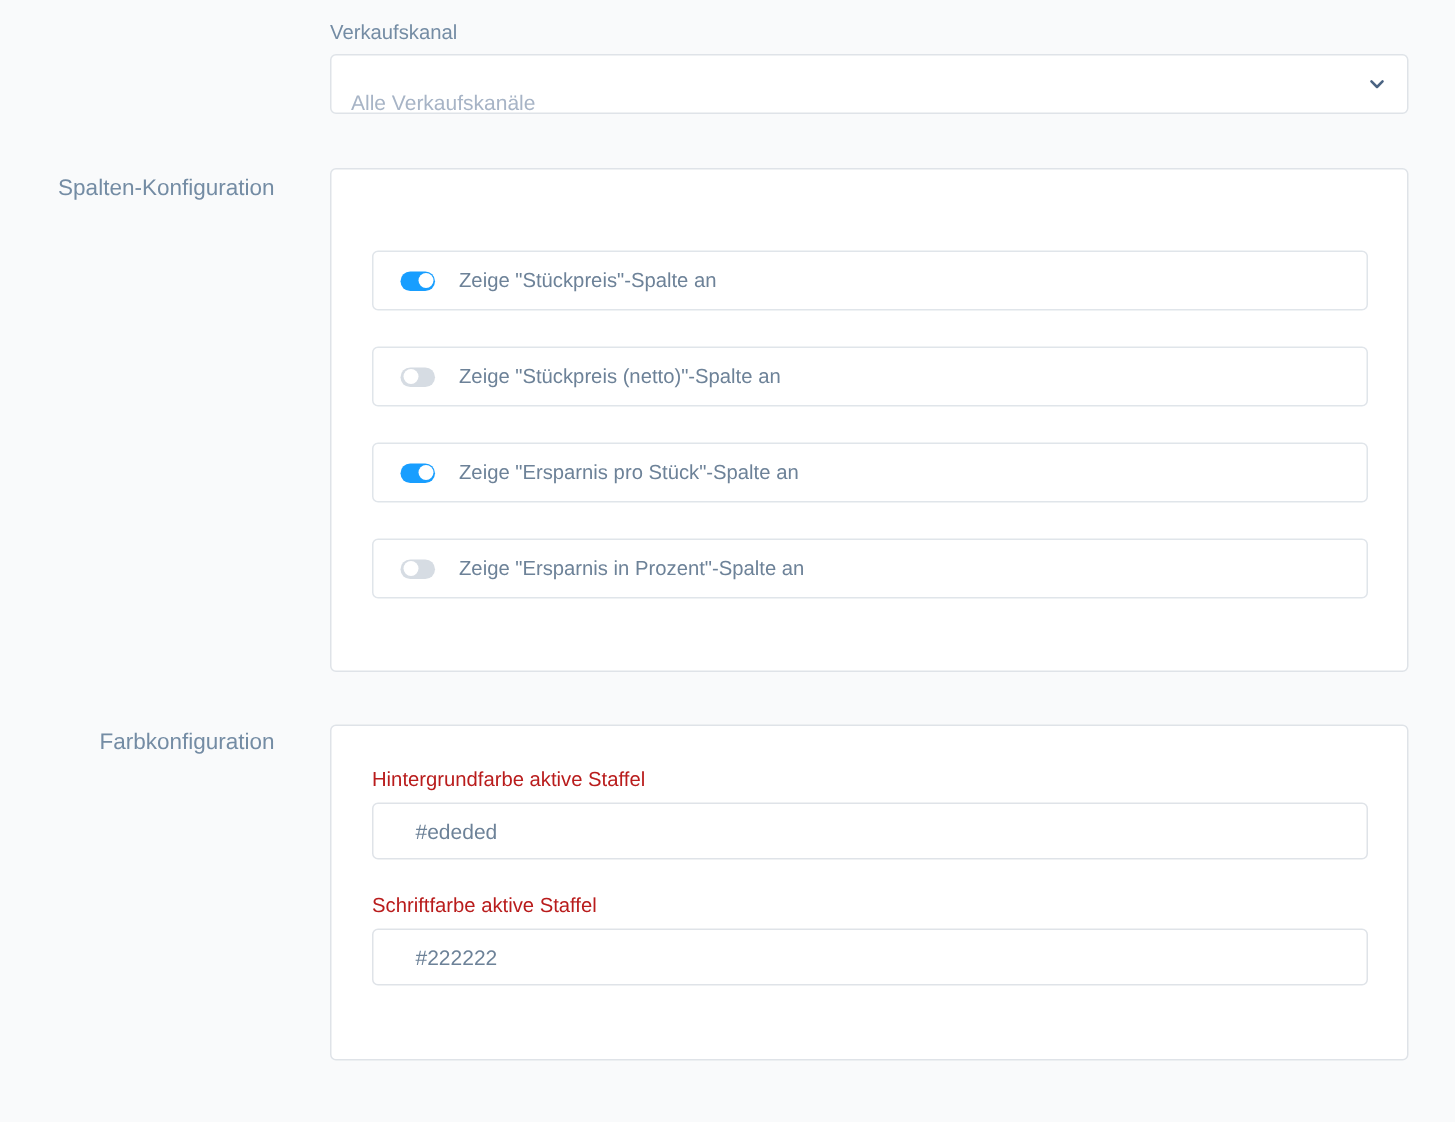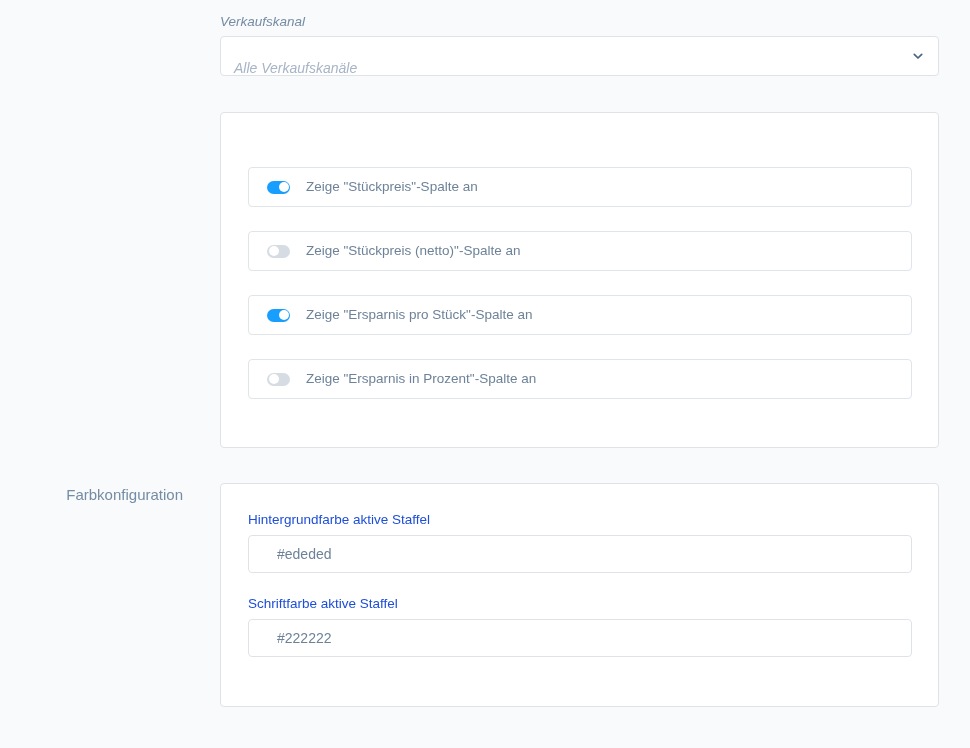--- a/index.html
+++ b/index.html
@@ -16,21 +16,20 @@
     height: 748px;
     background: #f9fafb;
   }
 
   
   .select-block {
     position: absolute;
     left: 220px;
     top: 14px;
     width: 719px;
-    font-style: italic;
   }
   .select-caption {
     font-size: 13.5px;
     color: #748ca4;
     margin-bottom: 6px;
     line-height: 1.2;
   }
   .select-field {
     position: relative;
     height: 40px;
@@ -134,21 +133,21 @@
   .field-group {
     position: absolute;
     left: 27px;
     width: 664px;
   }
   #group-bg   { top: 28px; }
   #group-text { top: 112px; }
 
   .field-caption {
     font-size: 13.5px;
-    color: #1d4ed8;
+    color: #b91c1c;
     margin-bottom: 7px;
     line-height: 1.2;
   }
   .field-input {
     height: 38px;
     background: #ffffff;
     border: 1px solid #dfe3e8;
     border-radius: 4px;
     display: flex;
     align-items: center;
@@ -167,20 +166,21 @@
     <div class="select-field">
       <span class="select-value">Alle Verkaufskanäle</span>
       <span class="select-chevron">
         <svg width="12" height="12" viewBox="0 0 12 12" aria-hidden="true">
           <path d="M2.3 4.3 L6 8 L9.7 4.3" fill="none" stroke="#4a6382" stroke-width="1.7" stroke-linecap="round" stroke-linejoin="round"></path>
         </svg>
       </span>
     </div>
   </div>
 
+  <div class="section-label" id="label-columns">Spalten-Konfiguration</div>
 
   <div class="card" id="card-columns">
     <div class="toggle-list">
 
       <div class="toggle-item">
         <span class="switch on">
           <span class="knob"></span>
         </span>
         <span class="toggle-text">Zeige "Stückpreis"-Spalte an</span>
       </div>

